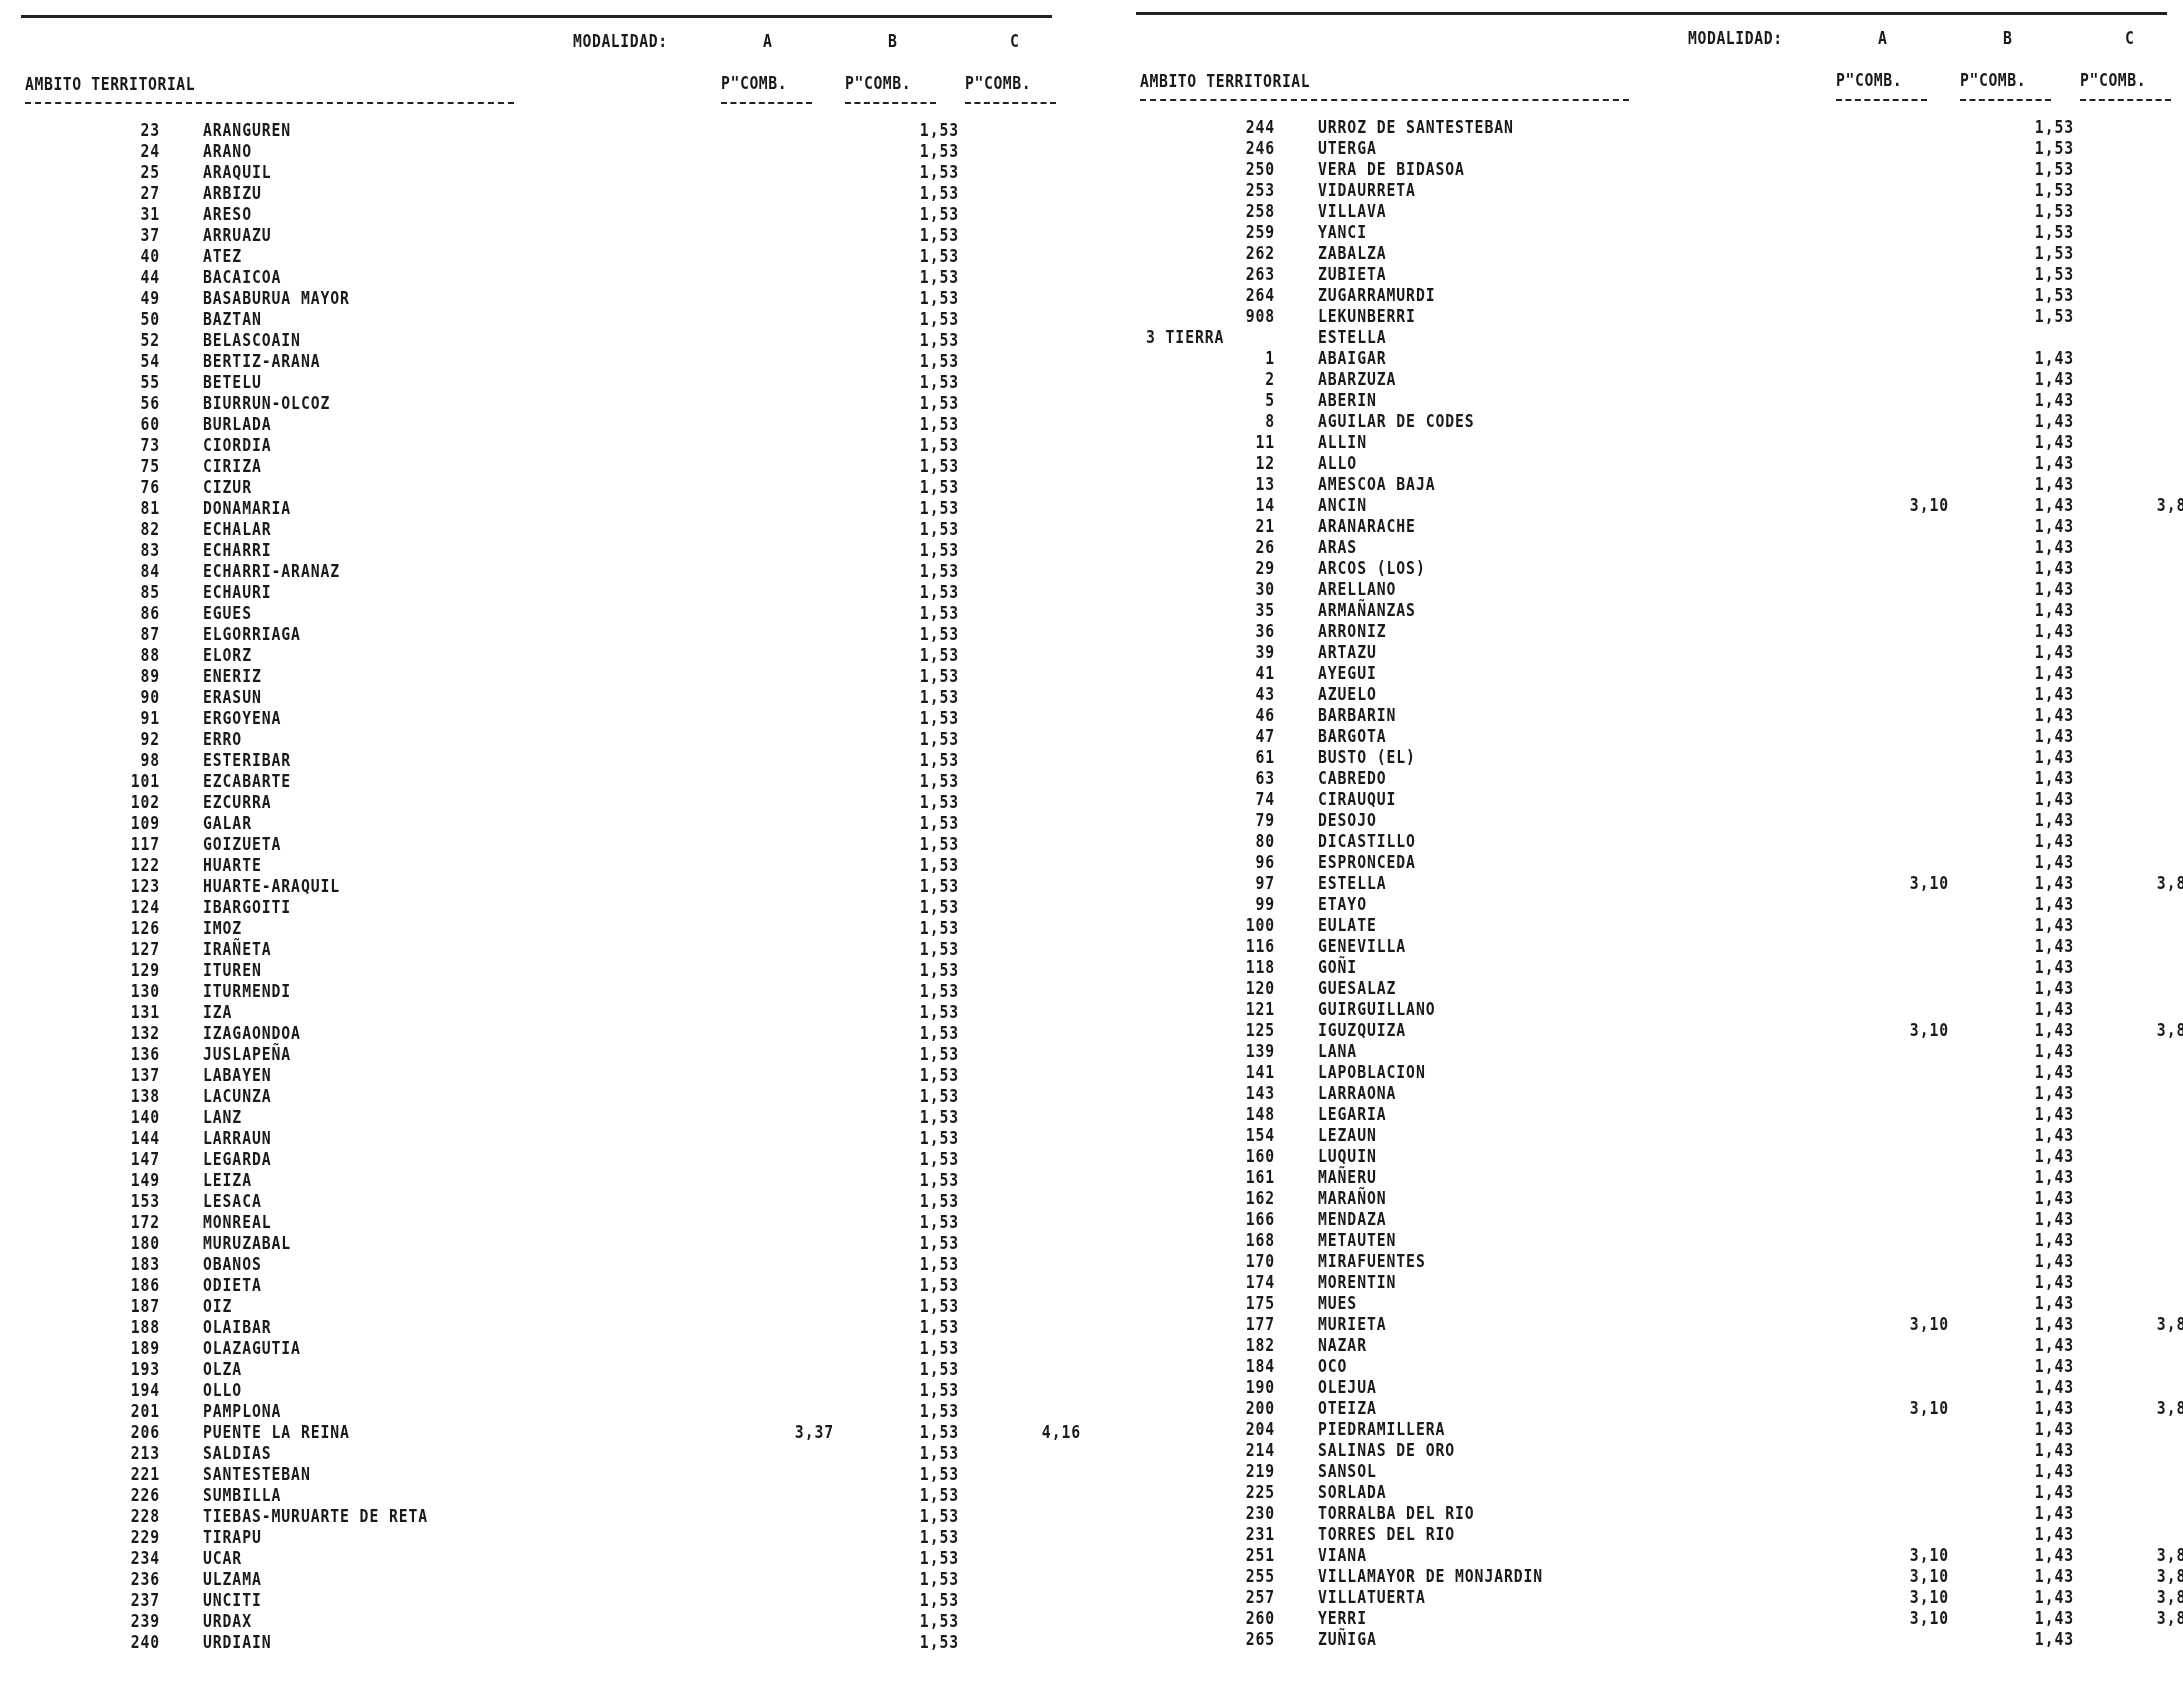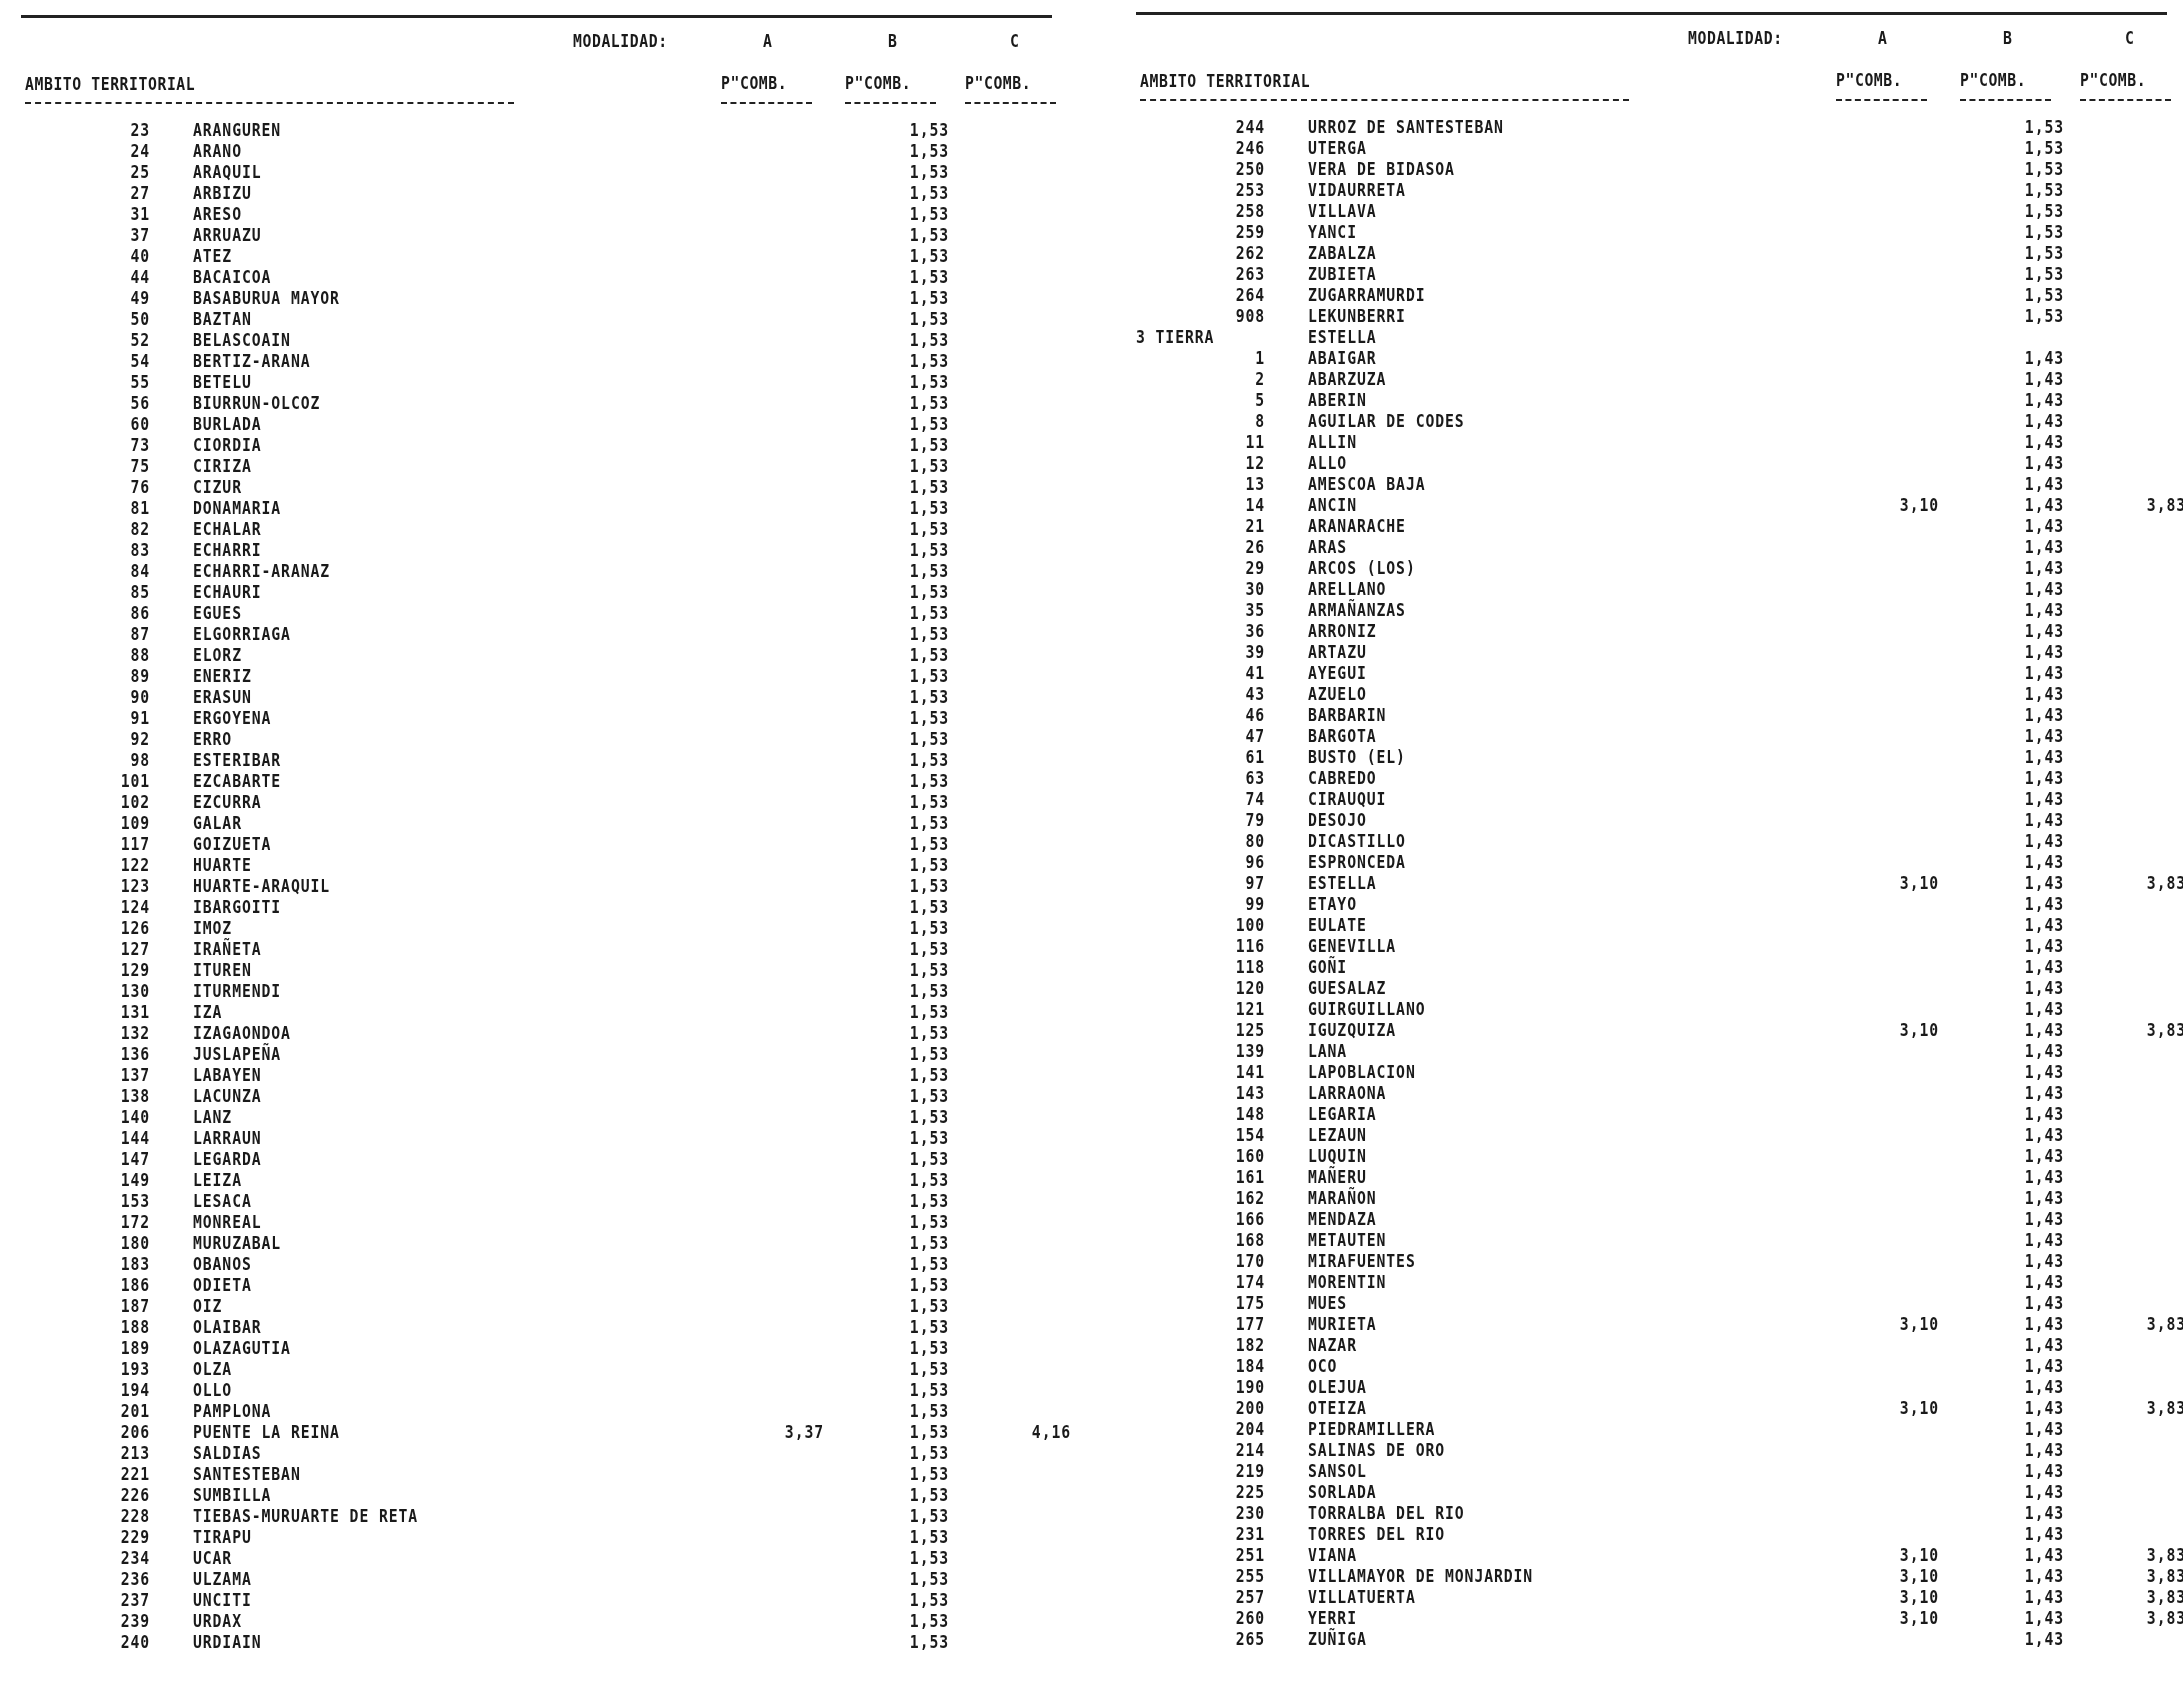--- a/index.html
+++ b/index.html
@@ -16,21 +16,21 @@
   .mod-c { left:989px; top:30px; }
   .ambito { left:4.3px; top:73px; }
   .pc-a { left:700px; top:72px; }
   .pc-b { left:824px; top:72px; }
   .pc-c { left:944px; top:72px; }
   .dash { position:absolute; height:0; border-top:2.1px dashed #222; }
   .dash-ambito { left:4.3px; top:102px; width:489px; }
   .dash-a { left:700px; top:102px; width:91px; }
   .dash-b { left:824px; top:102px; width:91px; }
   .dash-c { left:944px; top:102px; width:91px; }
-  .rows { position:absolute; left:0; top:119px; width:1053px; }
+  .rows { position:absolute; left:10px; top:119px; width:1053px; }
   .row { position:relative; height:21px; font-size:18px; font-weight:bold; line-height:21px; }
   .row span { position:absolute; top:0; white-space:pre; transform:scaleX(0.82); transform-origin:left center; letter-spacing:1.1px; }
   .row .code { left:57px; width:72px; text-align:right; transform-origin:right center; }
   .row .name { left:172px; }
   .row .va { left:731px; width:72px; text-align:right; transform-origin:right center; }
   .row .vb { left:856px; width:72px; text-align:right; transform-origin:right center; }
   .row .vc { left:978px; width:72px; text-align:right; transform-origin:right center; }
   .row.group .code { left:0; width:auto; text-align:left; transform-origin:left center; }
 </style>
 </head>

